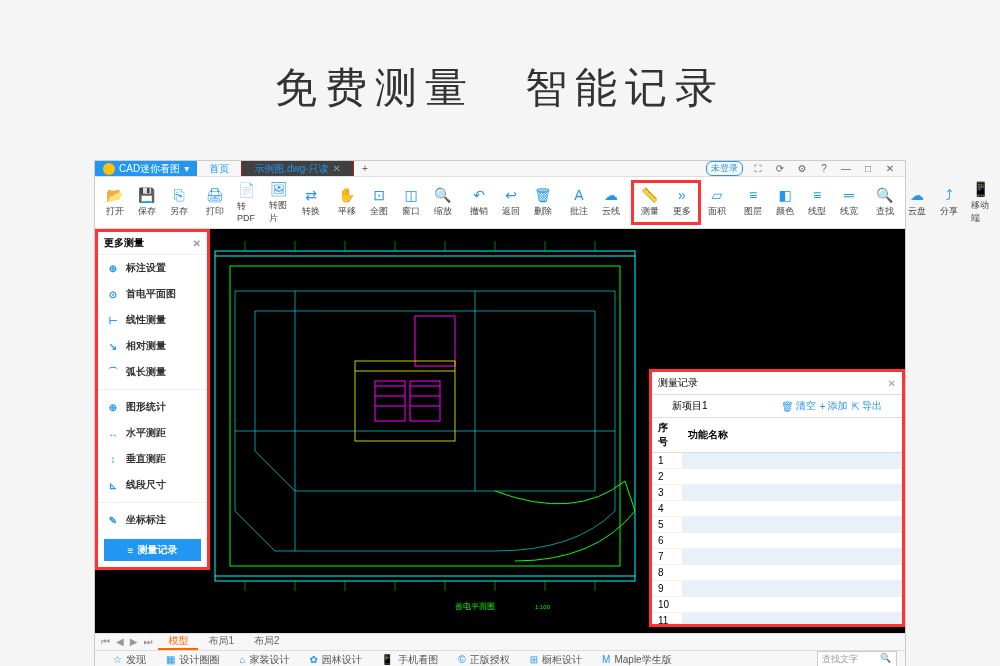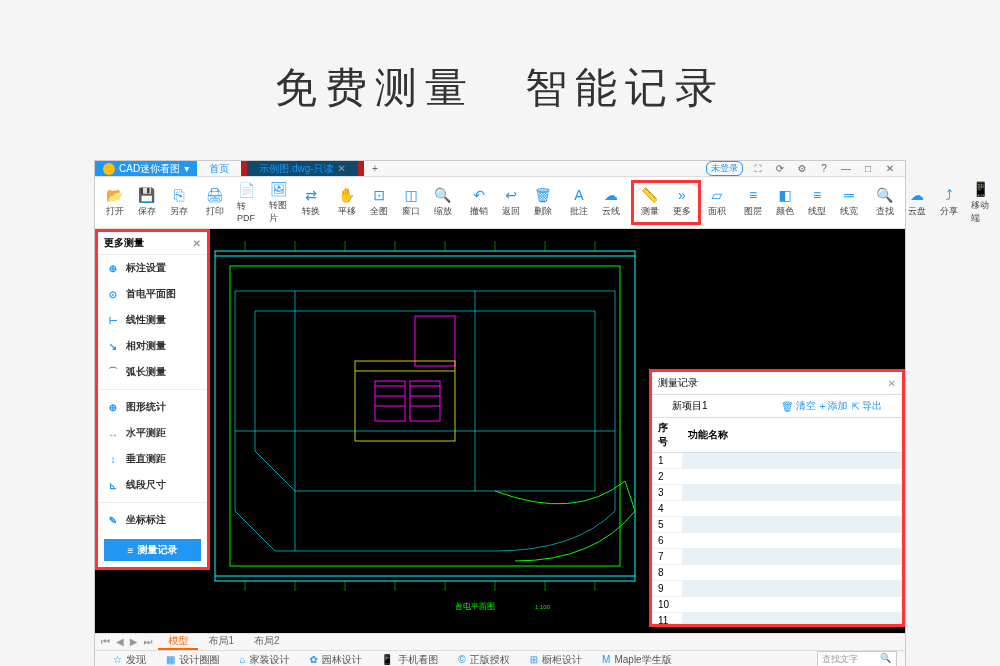--- a/index.html
+++ b/index.html
@@ -3,22 +3,22 @@
 <meta charset="utf-8">
 <style>
 * { margin: 0; padding: 0; box-sizing: border-box; font-family: "Microsoft YaHei", Arial, sans-serif; }
 body { background: #f5f5f5; width: 1000px; height: 666px; position: relative; overflow: hidden; }
 .promo-title { position: absolute; top: 60px; left: 50%; transform: translateX(-50%); font-size: 42px; font-weight: 300; color: #333; letter-spacing: 8px; }
 .app-window { position: absolute; left: 94px; top: 160px; width: 812px; height: 506px; background: #fff; border: 1px solid #ccc; display: flex; flex-direction: column; }
 .titlebar { height: 22px; background: #f7f7f7; display: flex; align-items: center; border-bottom: 1px solid #ddd; font-size: 10px; }
 .titlebar-left { background: #2196f3; color: #fff; padding: 0 8px; height: 100%; display: flex; align-items: center; gap: 4px; }
 .titlebar-left .logo { width: 12px; height: 12px; background: #ffc107; border-radius: 50%; }
 .titlebar-tabs { display: flex; height: 100%; align-items: stretch; }
-.titlebar-tab { padding: 0 12px; display: flex; align-items: center; border-right: 6px solid #b91c1c; color: #2196f3; gap: 4px; }
-.titlebar-tab.active { background: #0c4a6e; }
+.titlebar-tab { padding: 0 12px; display: flex; align-items: center; border-right: 1px solid #b91c1c; color: #2196f3; gap: 4px; }
+.titlebar-tab.active { background: #404040; }
 .tab-close { color: #999; cursor: pointer; }
 .add-tab { padding: 0 8px; display: flex; align-items: center; color: #666; }
 .titlebar-right { margin-left: auto; display: flex; align-items: center; gap: 8px; padding-right: 8px; color: #666; }
 .login-badge { border: 1px solid #2196f3; color: #2196f3; padding: 0 4px; border-radius: 6px; font-size: 9px; }
 .win-btn { width: 14px; text-align: center; }
 .toolbar { height: 52px; background: #fff; border-bottom: 1px solid #ddd; display: flex; align-items: center; padding: 0 4px; gap: 0; }
 .tool-item { display: flex; flex-direction: column; align-items: center; justify-content: center; padding: 4px 6px; font-size: 9px; color: #444; gap: 2px; min-width: 32px; }
 .tool-icon { width: 16px; height: 16px; display: flex; align-items: center; justify-content: center; color: #2196f3; font-size: 14px; }
 .tool-sep { width: 1px; height: 36px; background: #ddd; margin: 0 2px; }
 .tool-highlight { border: 3px solid #ff3333; padding: 0; }

